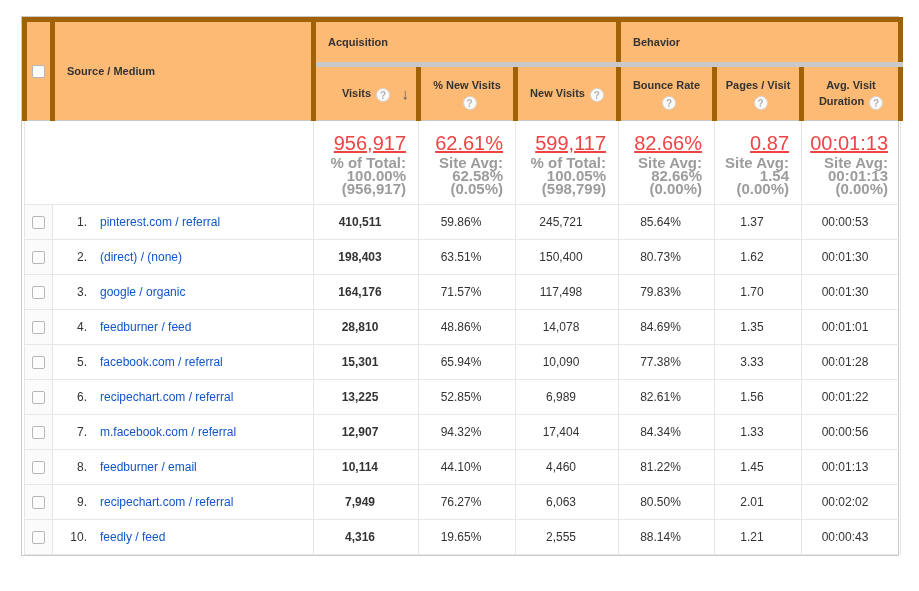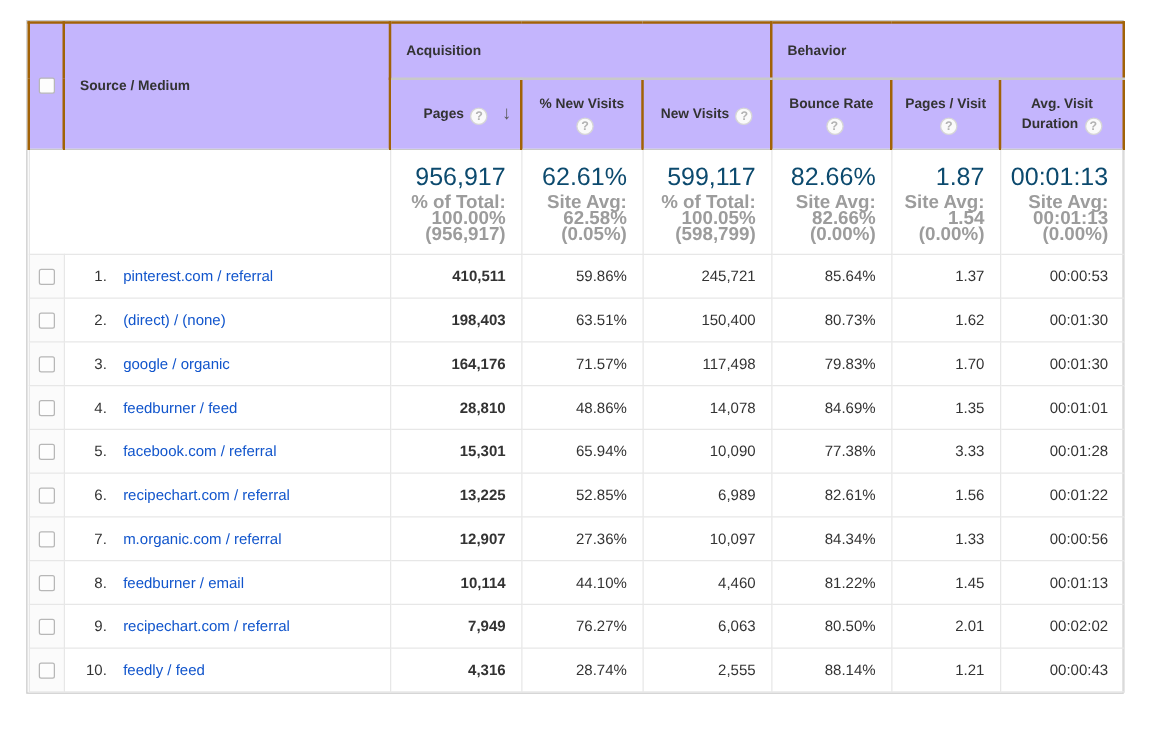--- a/index.html
+++ b/index.html
@@ -24,22 +24,22 @@
   col.c-check { width:28px; }
   col.c-source { width:261px; }
   col.c-visits { width:105px; }
   col.c-pctnew { width:97px; }
   col.c-newv  { width:103px; }
   col.c-bounce{ width:96px; }
   col.c-pages { width:87px; }
   col.c-dur   { width:99px; }
 
   thead th {
-    background:#c4b5fd;
-    border:2px solid #a16207;
+    background:#fdba74;
+    border:5px solid #a16207;
     font-size:11px; color:#333; font-weight:bold;
     vertical-align:middle;
   }
   thead tr.group-row th { height:45px; text-align:left; padding-left:12px; }
   thead tr.cols-row th { height:56px; text-align:center; padding:4px 4px; line-height:16px; }
   th.span-head { border-bottom-color:#c9c9c9; }
   thead th.check-head, thead th.source-head { border-bottom:1px solid #c9c9c9; }
   thead tr.cols-row th { border-bottom:1px solid #c9c9c9; }
 
   .hdr-line { display:block; }
@@ -59,26 +59,26 @@
   .checkbox {
     display:inline-block; width:13px; height:13px;
     background:#fdfdfd; border:1px solid #b7b7b7; border-radius:2px;
     cursor:pointer; vertical-align:middle;
   }
 
   tbody td { border:1px solid #e7e7e7; font-size:12px; color:#333; vertical-align:middle; }
   tbody td.no-rborder { border-right:none; }
   tr.summary-row td { height:84px; border-bottom:1px solid #e7e7e7; border-top:none; vertical-align:top; padding-top:10px; }
   tr.summary-row td.num { text-align:right; padding-right:12px; }
-  .sum-big { font-size:20px; color:#0c4a6e; letter-spacing:0; line-height:24px; display:block; }
+  .sum-big { font-size:20px; color:#ef4444; letter-spacing:0; line-height:24px; display:block;text-decoration:underline; }
   .sum-sub { display:block; font-size:15px; color:#9c9c9c; line-height:13px; margin-top:1px; white-space:pre-line;font-weight:bold; }
 
   tr.data-row td { height:35px; }
   tr.data-row td.check-cell { text-align:center; background:#fbfbfb; }
-  tr.data-row td.num { text-align:right; padding-right:12px; }
+  tr.data-row td.num { text-align:center; padding-right:12px; }
   tr.data-row td.bold { font-weight:bold; }
   td.source-cell { padding-left:6px; white-space:nowrap; overflow:hidden; }
   .rank { display:inline-block; width:28px; text-align:right; margin-right:13px; color:#333; }
   a.src-link { color:#1155cc; text-decoration:none; cursor:pointer; }
 </style>
 </head>
 <body>
 
 <div class="ga-card">
 <table>
@@ -103,21 +103,21 @@
       <th class="span-head" colspan="3">
         <span>Acquisition</span>
       </th>
       <th class="span-head" colspan="3">
         <span>Behavior</span>
       </th>
     </tr>
     <tr class="cols-row">
       <th class="sort-col">
         <span class="hdr-line">
-          <span>Pages</span><span class="help-icon">?</span>
+          <span>Visits</span><span class="help-icon">?</span>
         </span>
         <span class="sort-arrow">↓</span>
       </th>
       <th>
         <span class="hdr-line">% New Visits</span>
         <span class="hdr-line"><span class="help-icon">?</span></span>
       </th>
       <th>
         <span class="hdr-line">
           <span>New Visits</span><span class="help-icon">?</span>
@@ -160,21 +160,21 @@
 100.05%
 (598,799)</span>
       </td>
       <td class="num">
         <span class="sum-big">82.66%</span>
         <span class="sum-sub">Site Avg:
 82.66%
 (0.00%)</span>
       </td>
       <td class="num">
-        <span class="sum-big">1.87</span>
+        <span class="sum-big">0.87</span>
         <span class="sum-sub">Site Avg:
 1.54 (0.00%)</span>
       </td>
       <td class="num">
         <span class="sum-big">00:01:13</span>
         <span class="sum-sub">Site Avg:
 00:01:13
 (0.00%)</span>
       </td>
     </tr>
@@ -247,25 +247,25 @@
       <td class="num bold">13,225</td>
       <td class="num">52.85%</td>
       <td class="num">6,989</td>
       <td class="num">82.61%</td>
       <td class="num">1.56</td>
       <td class="num">00:01:22</td>
     </tr>
     <tr class="data-row">
       <td class="check-cell"><span class="checkbox"></span></td>
       <td class="source-cell">
-        <span class="rank">7.</span><a class="src-link">m.organic.com / referral</a>
+        <span class="rank">7.</span><a class="src-link">m.facebook.com / referral</a>
       </td>
       <td class="num bold">12,907</td>
-      <td class="num">27.36%</td>
-      <td class="num">10,097</td>
+      <td class="num">94.32%</td>
+      <td class="num">17,404</td>
       <td class="num">84.34%</td>
       <td class="num">1.33</td>
       <td class="num">00:00:56</td>
     </tr>
     <tr class="data-row">
       <td class="check-cell"><span class="checkbox"></span></td>
       <td class="source-cell">
         <span class="rank">8.</span><a class="src-link">feedburner / email</a>
       </td>
       <td class="num bold">10,114</td>
@@ -286,21 +286,21 @@
       <td class="num">80.50%</td>
       <td class="num">2.01</td>
       <td class="num">00:02:02</td>
     </tr>
     <tr class="data-row">
       <td class="check-cell"><span class="checkbox"></span></td>
       <td class="source-cell">
         <span class="rank">10.</span><a class="src-link">feedly / feed</a>
       </td>
       <td class="num bold">4,316</td>
-      <td class="num">28.74%</td>
+      <td class="num">19.65%</td>
       <td class="num">2,555</td>
       <td class="num">88.14%</td>
       <td class="num">1.21</td>
       <td class="num">00:00:43</td>
     </tr>
   </tbody>
 </table>
 </div>
 
 </body></html>

